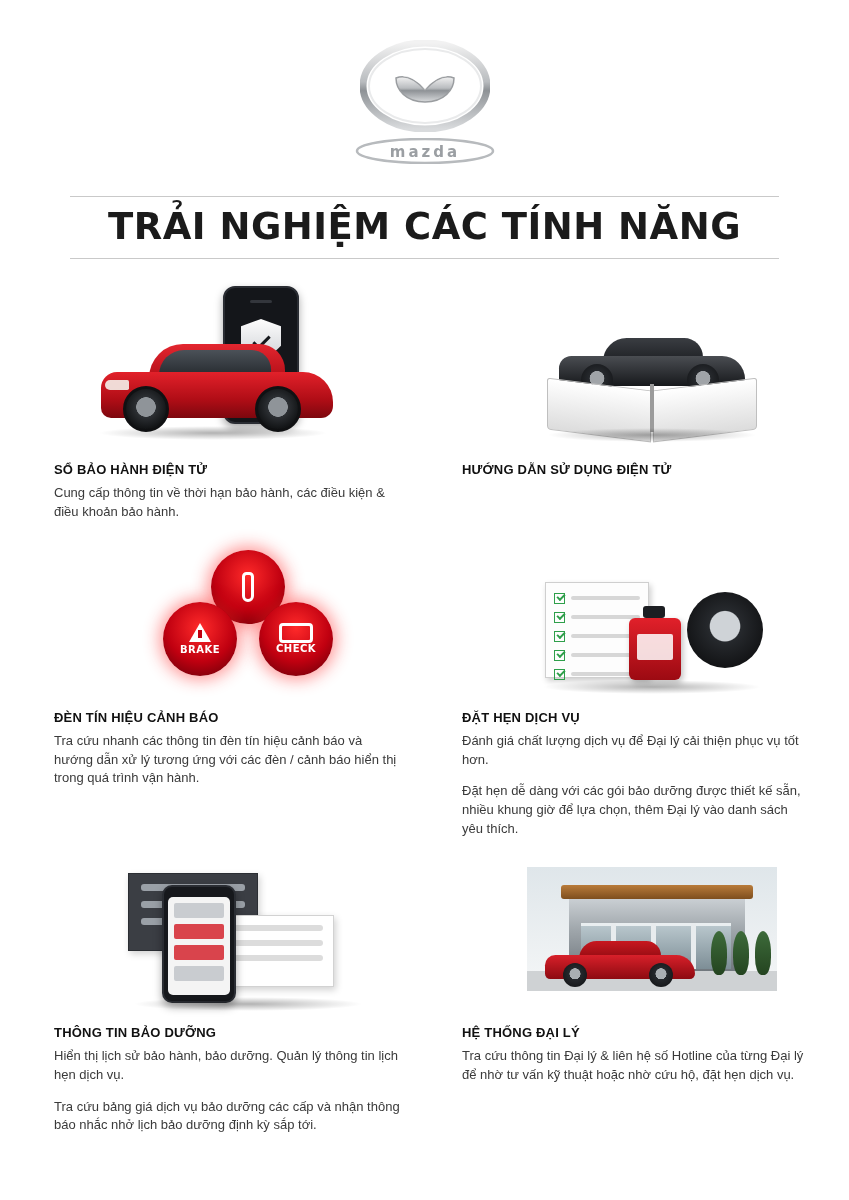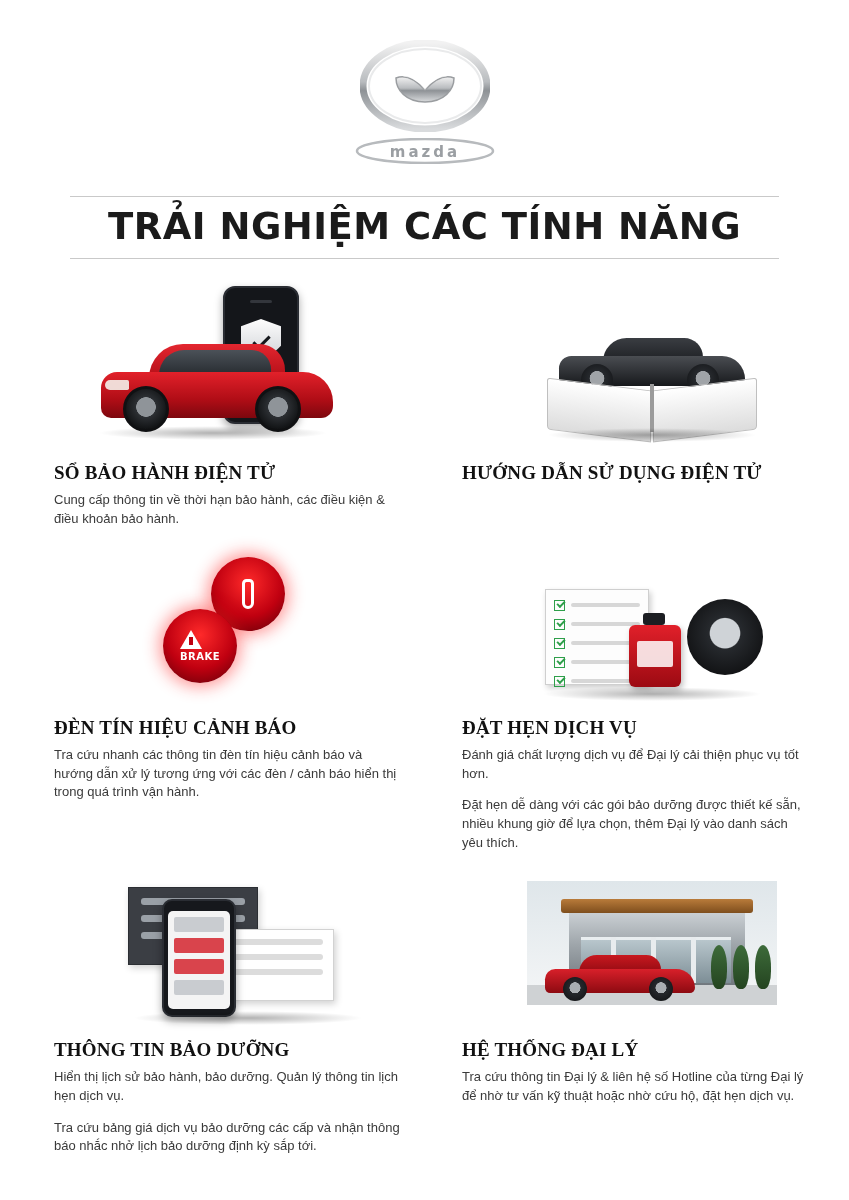--- a/index.html
+++ b/index.html
@@ -79,22 +79,22 @@
     padding-bottom: 14px;
   }
   .art {
     height: 170px;
     display: flex;
     align-items: flex-end;
     justify-content: center;
     position: relative;
   }
   .feat-title {
-    font-family: Liberation Serif, serif;
-    font-size: 19px;
+    font-family: Liberation Sans, sans-serif;
+    font-size: 13px;
     font-weight: bold;
     color: #111111;
     margin: 12px 0 7px 6px;
     letter-spacing: 0.2px;
   }
   .feat-body {
     font-size: 13px;
     line-height: 1.45;
     color: #3a3a3a;
     margin: 0 0 0 6px;
@@ -231,21 +231,21 @@
   .lights .c-left { width:74px; height:74px; left:10px; top:52px; }
   .lights .c-right { width:74px; height:74px; left:106px; top:52px; }
   .lights .lbl { font-size: 10px; letter-spacing: .5px; }
   .lights .bang {
     width: 0; height: 0; border-left: 11px solid transparent; border-right: 11px solid transparent;
     border-bottom: 19px solid #fff; position: relative; margin-bottom: 2px;
   }
   .lights .bang:after {
     content:""; position:absolute; left:-2px; top:7px; width:4px; height:8px; background:#c00010;
   }
-  .lights .stack { display:flex; flex-direction:column; align-items:flex-start; }
+  .lights .stack { display:flex; flex-direction:column; align-items:center; }
   .lights .thermo {
     width: 12px; height: 30px; border: 3px solid #fff; border-radius: 6px 6px 8px 8px;
   }
   .lights .engine {
     width: 34px; height: 20px; border: 3px solid #fff; border-radius: 4px;
   }
 
   
   .svc { position:absolute; bottom: 8px; left: 50%; transform: translateX(-50%); width: 230px; height: 130px; }
   .svc .cal {
@@ -432,20 +432,26 @@
           <div class="lights">
             <div class="circ c-top">
               <div class="stack">
                   <div class="thermo"></div>
                 </div>
             </div>
             <div class="circ c-left">
               <div class="stack">
                 <div class="bang"></div>
                 <div class="lbl">BRAKE</div>
+              </div>
+            </div>
+            <div class="circ c-right">
+              <div class="stack">
+                <div class="engine"></div>
+                <div class="lbl">CHECK</div>
               </div>
             </div>
           </div>
         </div>
       </div>
       <div class="feat-title">ĐÈN TÍN HIỆU CẢNH BÁO</div>
       <p class="feat-body">Tra cứu nhanh các thông tin đèn tín hiệu cảnh báo và hướng dẫn xử lý tương ứng với các đèn / cảnh báo hiển thị trong quá trình vận hành.</p>
     </div>
 
     <div class="cell row2">

